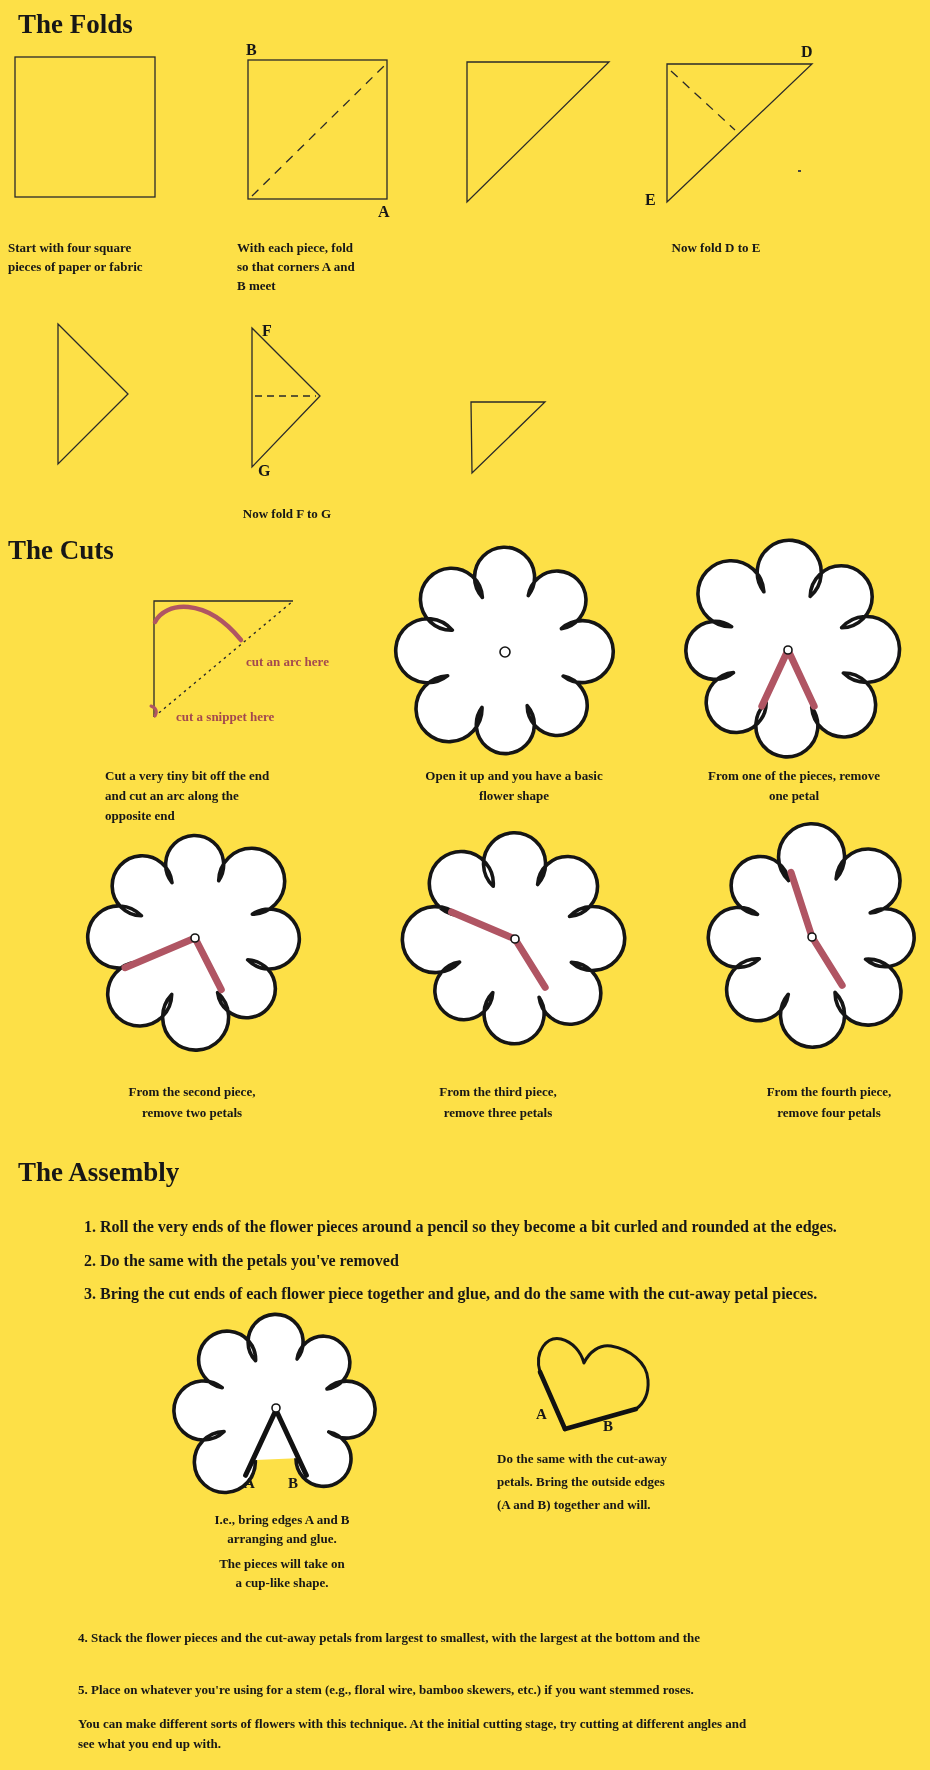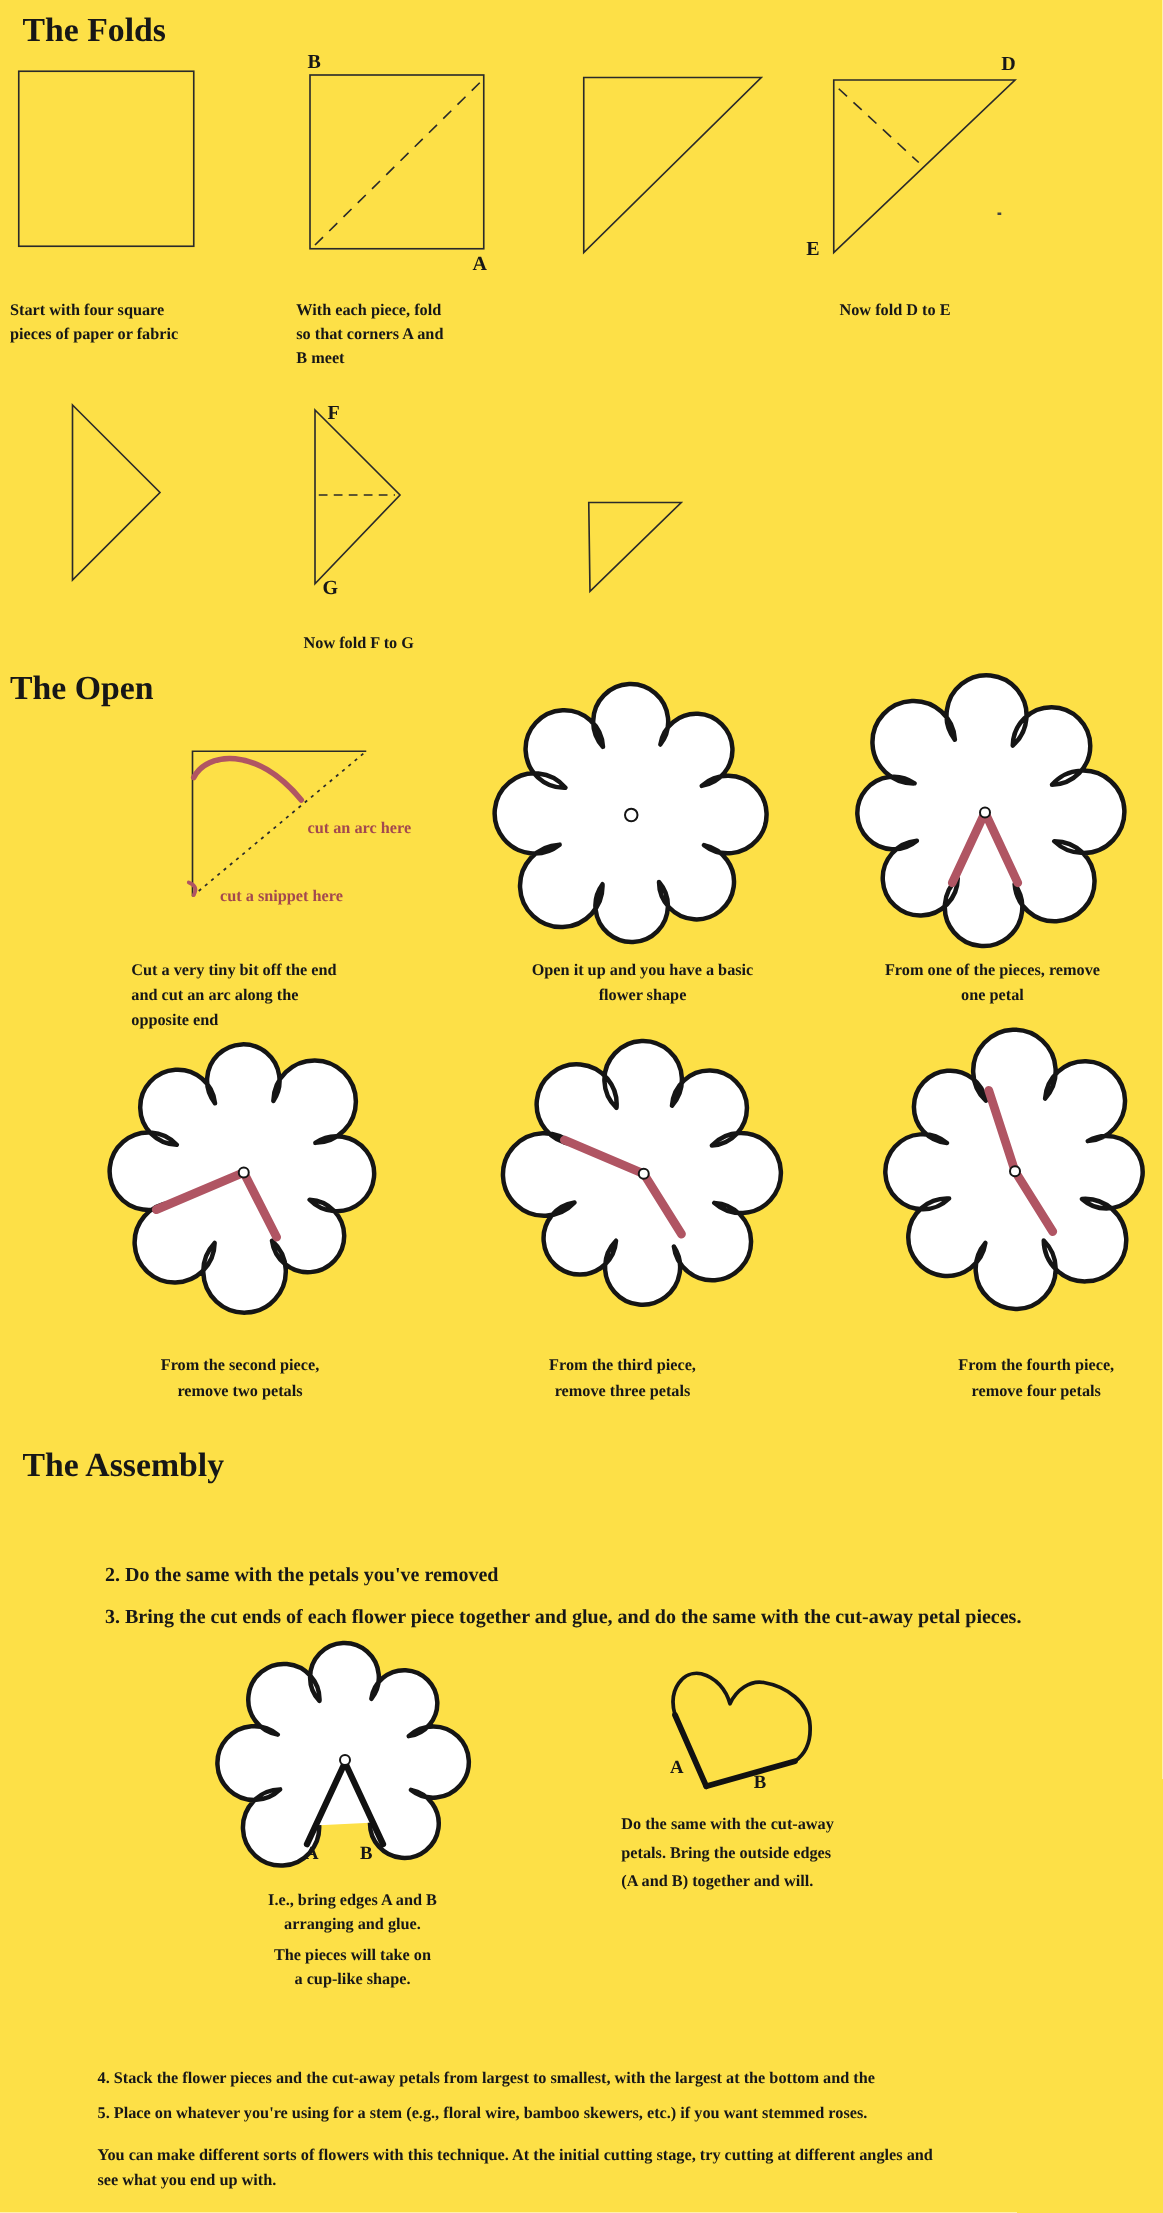--- a/index.html
+++ b/index.html
@@ -87,48 +87,49 @@
   <div class="t" style="left:8px;top:238px;">Start with four square</div>
   <div class="t" style="left:8px;top:257px;">pieces of paper or fabric</div>
   <div class="t" style="left:237px;top:238px;">With each piece, fold</div>
   <div class="t" style="left:237px;top:257px;">so that corners A and</div>
   <div class="t" style="left:237px;top:276px;">B meet</div>
   <div class="t c" style="left:616px;top:238px;width:200px;">Now fold D to E</div>
   <div class="t lab" style="left:262px;top:321px;">F</div>
   <div class="t lab" style="left:258px;top:461px;">G</div>
   <div class="t c" style="left:187px;top:504px;width:200px;">Now fold F to G</div>
 
-  <div class="t h" style="left:8px;top:536px;">The Open</div>
+  <div class="t h" style="left:8px;top:536px;">The Cuts</div>
   <div class="t red" style="left:246px;top:652px;">cut an arc here</div>
   <div class="t red" style="left:176px;top:707px;">cut a snippet here</div>
   <div class="t" style="left:105px;top:766px;">Cut a very tiny bit off the end</div>
   <div class="t" style="left:105px;top:786px;">and cut an arc along the</div>
   <div class="t" style="left:105px;top:806px;">opposite end</div>
   <div class="t c" style="left:404px;top:766px;width:220px;">Open it up and you have a basic</div>
   <div class="t c" style="left:404px;top:786px;width:220px;">flower shape</div>
   <div class="t c" style="left:684px;top:766px;width:220px;">From one of the pieces, remove</div>
   <div class="t c" style="left:684px;top:786px;width:220px;">one petal</div>
   <div class="t c" style="left:92px;top:1082px;width:200px;">From the second piece,</div>
   <div class="t c" style="left:92px;top:1103px;width:200px;">remove two petals</div>
   <div class="t c" style="left:398px;top:1082px;width:200px;">From the third piece,</div>
   <div class="t c" style="left:398px;top:1103px;width:200px;">remove three petals</div>
   <div class="t c" style="left:729px;top:1082px;width:200px;">From the fourth piece,</div>
   <div class="t c" style="left:729px;top:1103px;width:200px;">remove four petals</div>
 
   <div class="t h" style="left:18px;top:1158px;">The Assembly</div>
+  <div class="t s" style="left:84px;top:1218px;">1. Roll the very ends of the flower pieces around a pencil so they become a bit curled and rounded at the edges.</div>
   <div class="t s" style="left:84px;top:1252px;">2. Do the same with the petals you've removed</div>
   <div class="t s" style="left:84px;top:1285px;">3. Bring the cut ends of each flower piece together and glue, and do the same with the cut-away petal pieces.</div>
   <div class="t sm" style="left:244px;top:1474px;">A</div>
   <div class="t sm" style="left:288px;top:1474px;">B</div>
   <div class="t sm" style="left:536px;top:1405px;">A</div>
   <div class="t sm" style="left:603px;top:1417px;">B</div>
   <div class="t" style="left:497px;top:1449px;">Do the same with the cut-away</div>
   <div class="t" style="left:497px;top:1472px;">petals. Bring the outside edges</div>
   <div class="t" style="left:497px;top:1495px;">(A and B) together and will.</div>
   <div class="t c" style="left:182px;top:1510px;width:200px;">I.e., bring edges A and B</div>
   <div class="t c" style="left:182px;top:1529px;width:200px;">arranging and glue.</div>
   <div class="t c" style="left:182px;top:1554px;width:200px;">The pieces will take on</div>
   <div class="t c" style="left:182px;top:1573px;width:200px;">a cup-like shape.</div>
-  <div class="t" style="left:78px;top:1628px;margin-top:24px;">4. Stack the flower pieces and the cut-away petals from largest to smallest, with the largest at the bottom and the</div>
+  <div class="t" style="left:78px;top:1628px;">4. Stack the flower pieces and the cut-away petals from largest to smallest, with the largest at the bottom and the</div>
   <div class="t" style="left:78px;top:1680px;text-align:right;">5. Place on whatever you're using for a stem (e.g., floral wire, bamboo skewers, etc.) if you want stemmed roses.</div>
   <div class="t" style="left:78px;top:1714px;">You can make different sorts of flowers with this technique. At the initial cutting stage, try cutting at different angles and</div>
   <div class="t" style="left:78px;top:1734px;">see what you end up with.</div>
 </div>
 
 </body></html>

